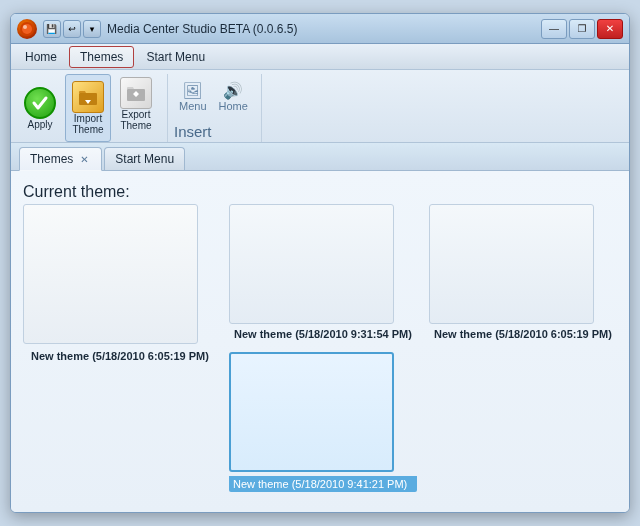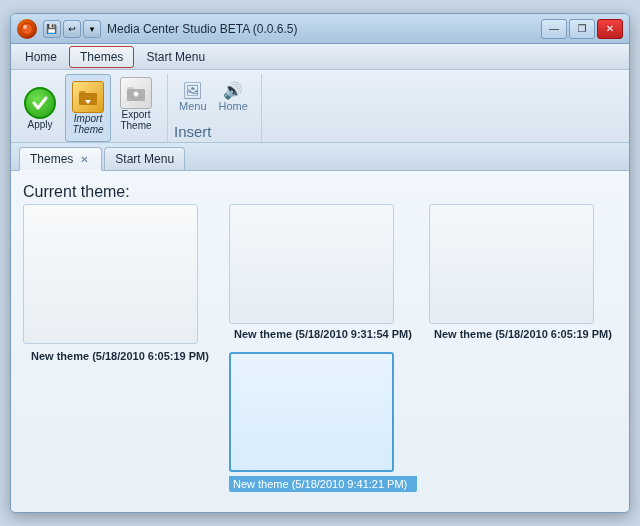--- a/index.html
+++ b/index.html
@@ -151,21 +151,20 @@
       justify-content: center;
       padding: 2px 6px 2px;
       border-radius: 3px;
       cursor: pointer;
       min-width: 40px;
       border: 1px solid transparent;
     }
     .ribbon-btn.pressed {
       background: rgba(200,220,240,0.8);
       border: 1px solid #90b0d0;
-      font-style: italic;
     }
     .ribbon-btn-icon {
       width: 32px;
       height: 32px;
       display: flex;
       align-items: center;
       justify-content: center;
       font-size: 20px;
     }
     .ribbon-btn-label {

